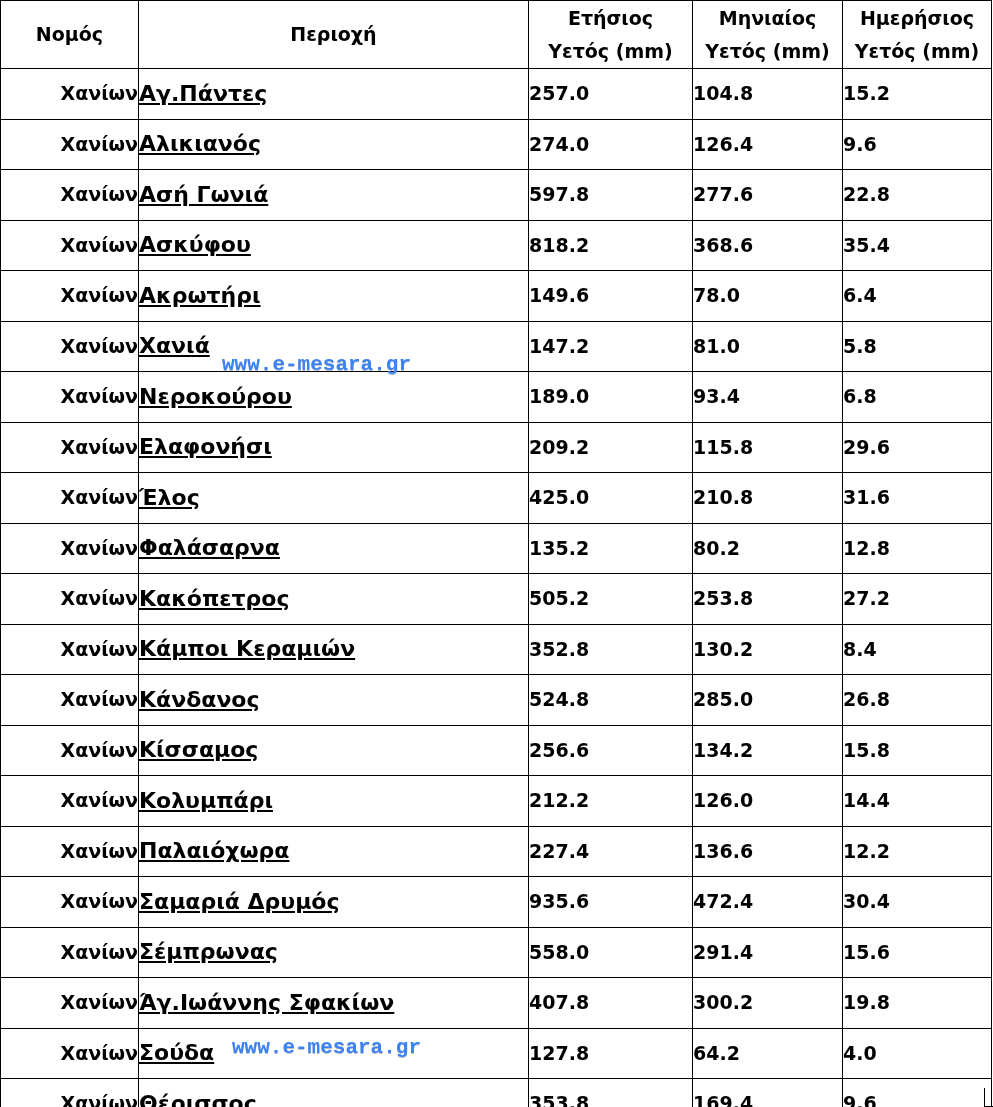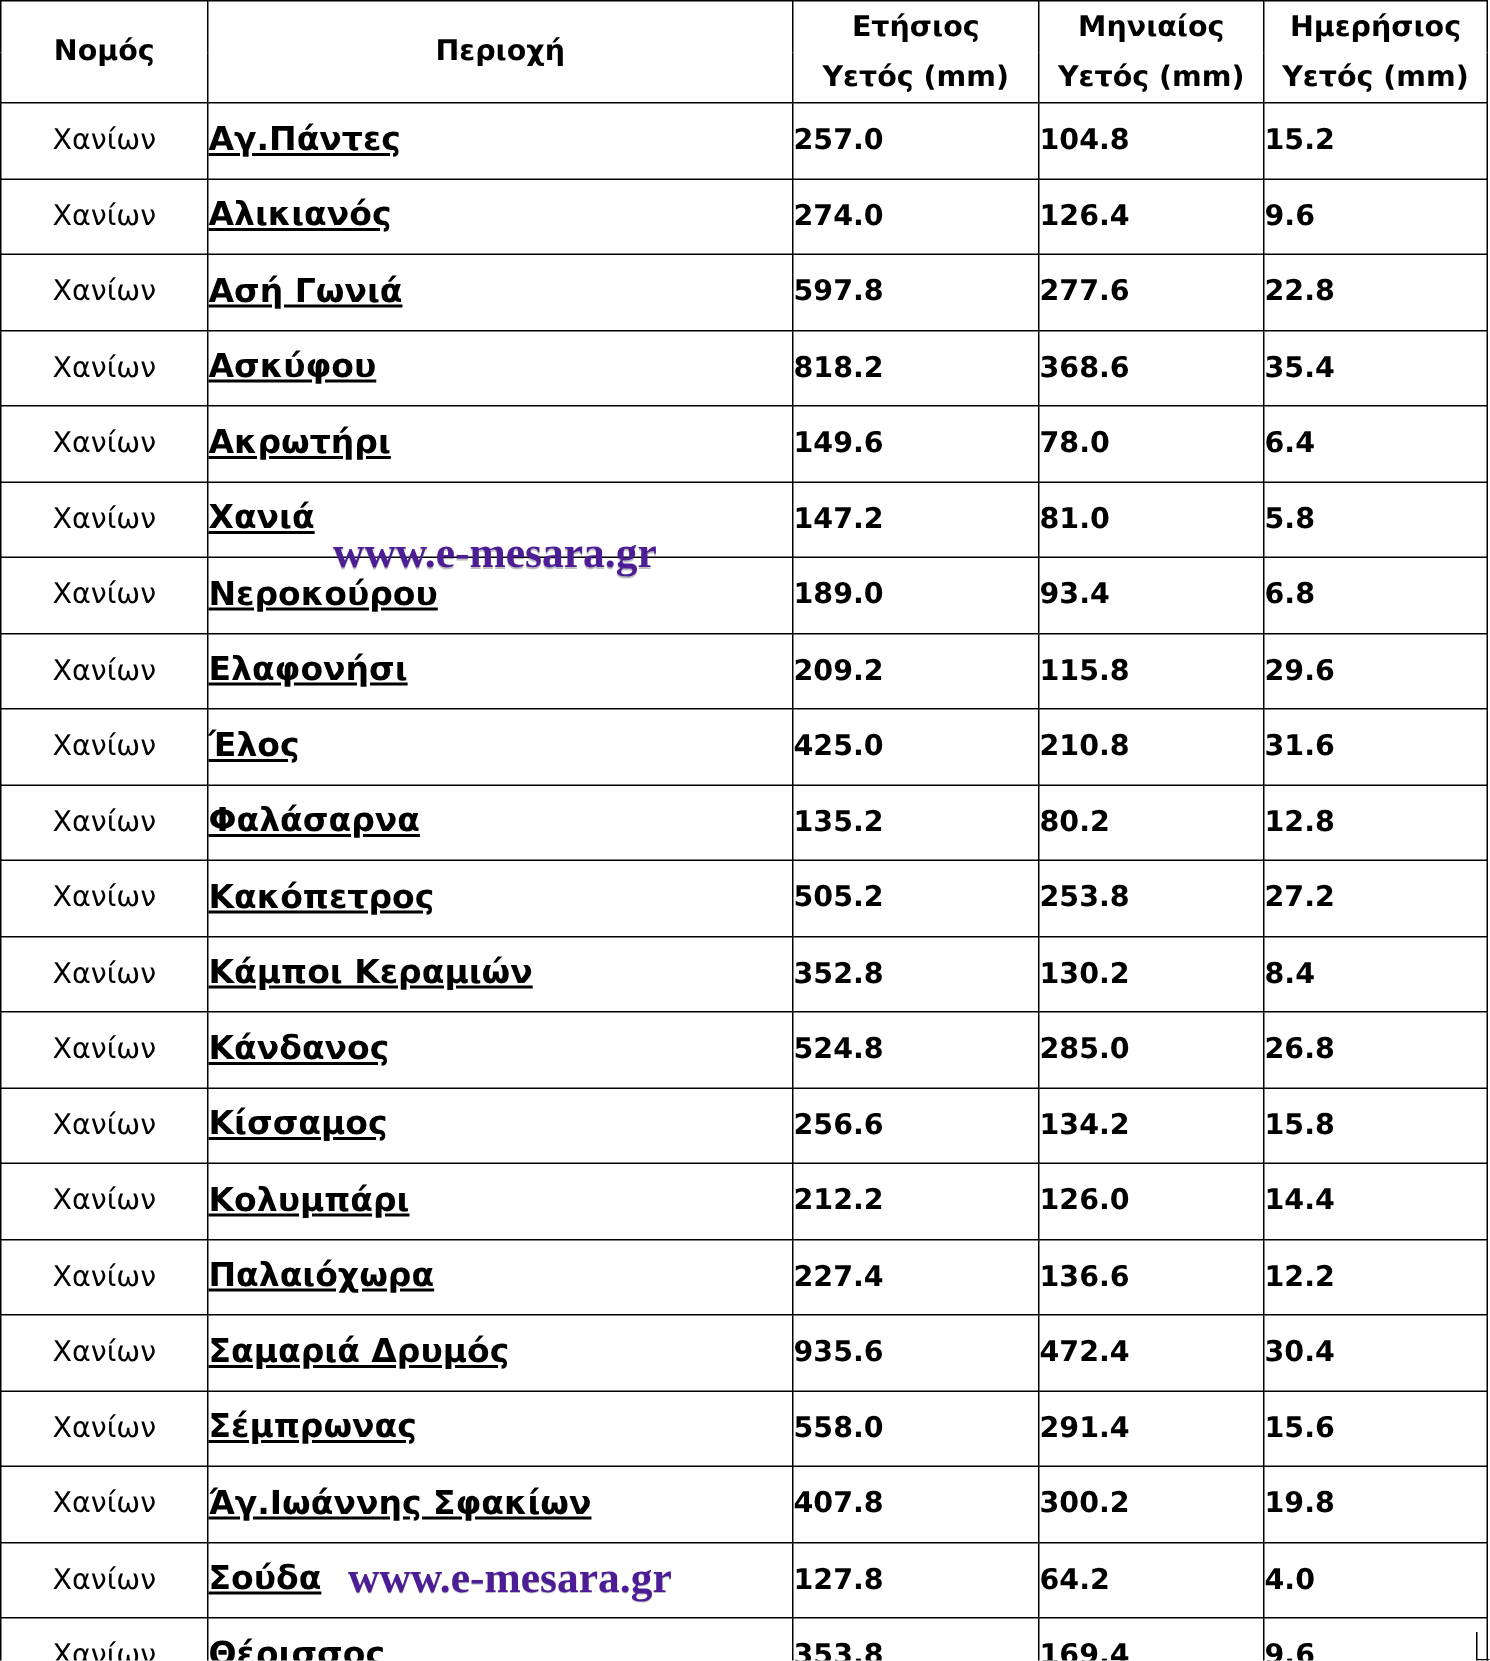--- a/index.html
+++ b/index.html
@@ -54,46 +54,46 @@
     text-align: center;
   }
   thead th.merged {
     vertical-align: middle;
   }
   tbody td {
     height: 49.5px;
     padding: 0 10px;
   }
   td.nomos {
-    text-align: center;
-    font-weight: normal;
+    text-align: right;
+    font-weight: bold;
     font-size: 19px;
   }
   td.region {
     text-align: left;
   }
   td.region .link {
     font-weight: bold;
     text-decoration: underline;
     font-size: 22px;
     color: #000000;
     cursor: pointer;
   }
   td.num {
     text-align: left;
     font-weight: bold;
     font-size: 19px;
     padding-left: 10px;
   }
   .watermark {
     position: absolute;
-    font-family: Liberation Serif, serif;
-    font-weight: bold;
-    font-size: 29px;
-    color: #4c1d95;
+    font-family: Liberation Mono, monospace;
+    font-weight: bold;
+    font-size: 21px;
+    color: #3b82f6;
     letter-spacing: 0px;
     white-space: nowrap;
     pointer-events: none;
     text-shadow: 0 1px 0 rgba(0,0,0,0.25);
   }
   .wm-1 { left: 222px; top: 353px; }
   .wm-2 { left: 232px; top: 1036px; }
   .corner-mark {
     position: absolute;
     right: 0px;

